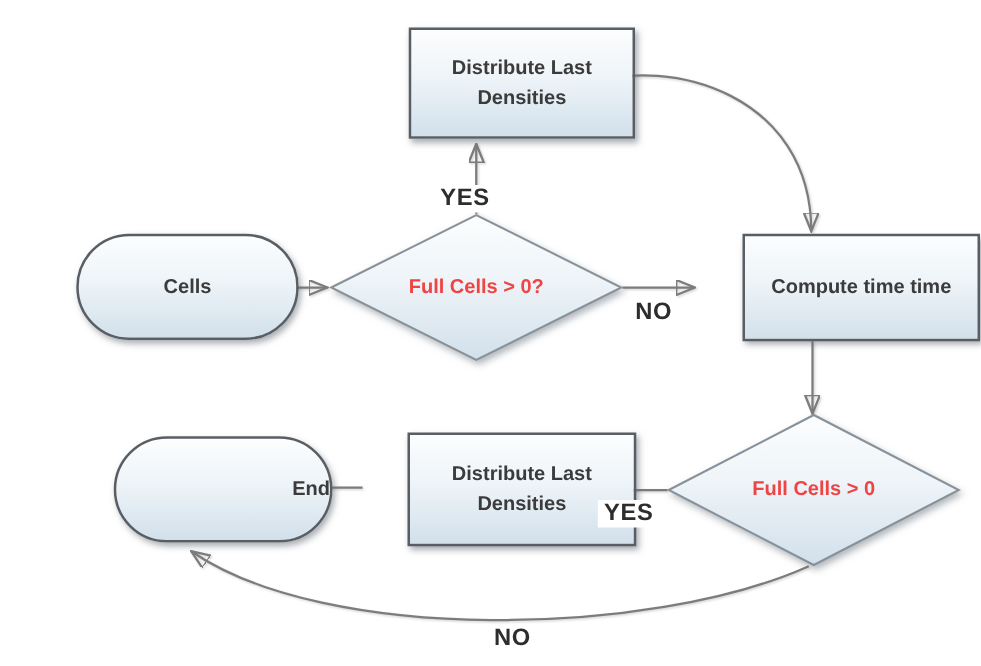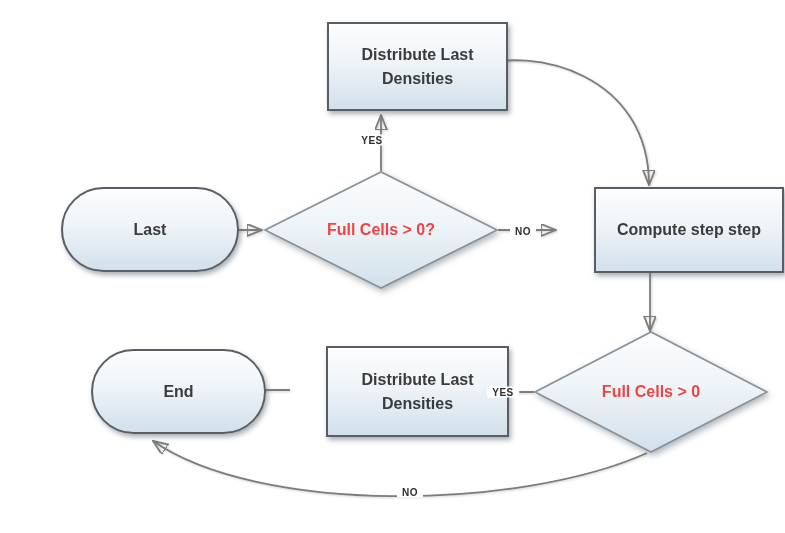--- a/index.html
+++ b/index.html
@@ -67,23 +67,24 @@
     font-size: 16px;
     color: #ef4444;
   }
 
   .edge-label {
     position: absolute;
     transform: translate(-50%, -50%);
     background: #ffffff;
     padding: 0 5px;
     font-weight: bold;
-    font-size: 10px;
+    font-size: 19px;
     color: #2d2d2d;
     letter-spacing: 0.5px;
+    margin-top: 19px;
   }
 </style>
 </head>
 <body>
 
 <div class="canvas">
 
   <svg class="connectors">
     <defs>
       <linearGradient id="nodeGrad" x1="0" y1="0" x2="0" y2="1">
@@ -101,50 +102,50 @@
       <path d="M498,230 L556,230" marker-end="url(#arrowhead)"></path>
       <path d="M472,67 C535,45 649,75 649,185" marker-end="url(#arrowhead)"></path>
       <path d="M650,273 L650,331" marker-end="url(#arrowhead)"></path>
       <path d="M534,392 L476,392" marker-end="url(#arrowhead)"></path>
       <path d="M290,390 L233,390" marker-end="url(#arrowhead)"></path>
       <path d="M647,453 C520,510 260,515 153,441" marker-end="url(#arrowhead)"></path>
     </g>
   </svg>
 
   <div class="node terminator" style="left:25px; top:187px; width:178px; height:85px;">
-    <span>Last</span>
+    <span>Cells</span>
   </div>
 
   <div class="node process" style="left:291px; top:22px; width:181px; height:89px;">
     <span>Distribute Last Densities</span>
   </div>
 
   <div class="decision" style="left:259px; top:166px; width:244px; height:128px;">
     <svg width="244" height="128">
       <polygon points="6,64 122,6 238,64 122,122"></polygon>
     </svg>
     <div class="dlabel">Full Cells &gt; 0?</div>
   </div>
 
   <div class="node process" style="left:558px; top:187px; width:190px; height:86px;">
-    <span>Compute step step</span>
+    <span>Compute time time</span>
   </div>
 
   <div class="decision" style="left:529px; top:326px; width:244px; height:132px;">
     <svg width="244" height="132">
       <polygon points="6,66 122,6 238,66 122,126"></polygon>
     </svg>
     <div class="dlabel">Full Cells &gt; 0</div>
   </div>
 
   <div class="node process" style="left:290px; top:346px; width:183px; height:91px;">
     <span>Distribute Last Densities</span>
   </div>
 
-  <div class="node terminator" style="left:55px; top:349px; width:175px; height:85px;">
+  <div class="node terminator" style="left:55px; top:349px; width:175px; height:85px;justify-content:flex-end;">
     <span>End</span>
   </div>
 
   <div class="edge-label" style="left:372px; top:140px;">YES</div>
   <div class="edge-label" style="left:523px; top:231px;">NO</div>
   <div class="edge-label" style="left:503px; top:392px;">YES</div>
   <div class="edge-label" style="left:410px; top:492px;">NO</div>
 
 </div>
 

